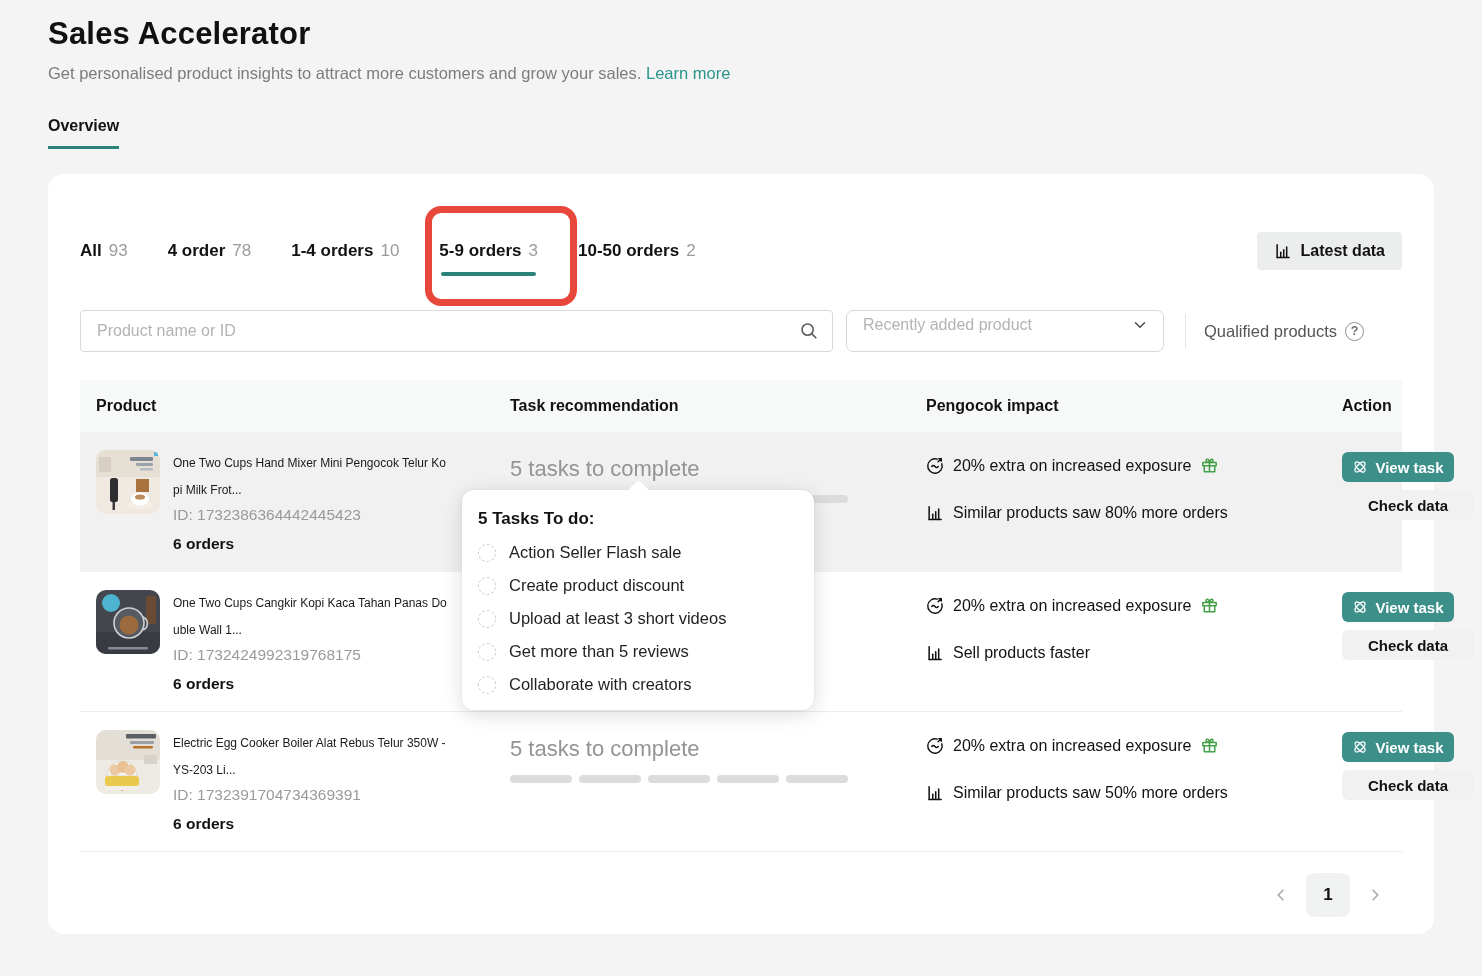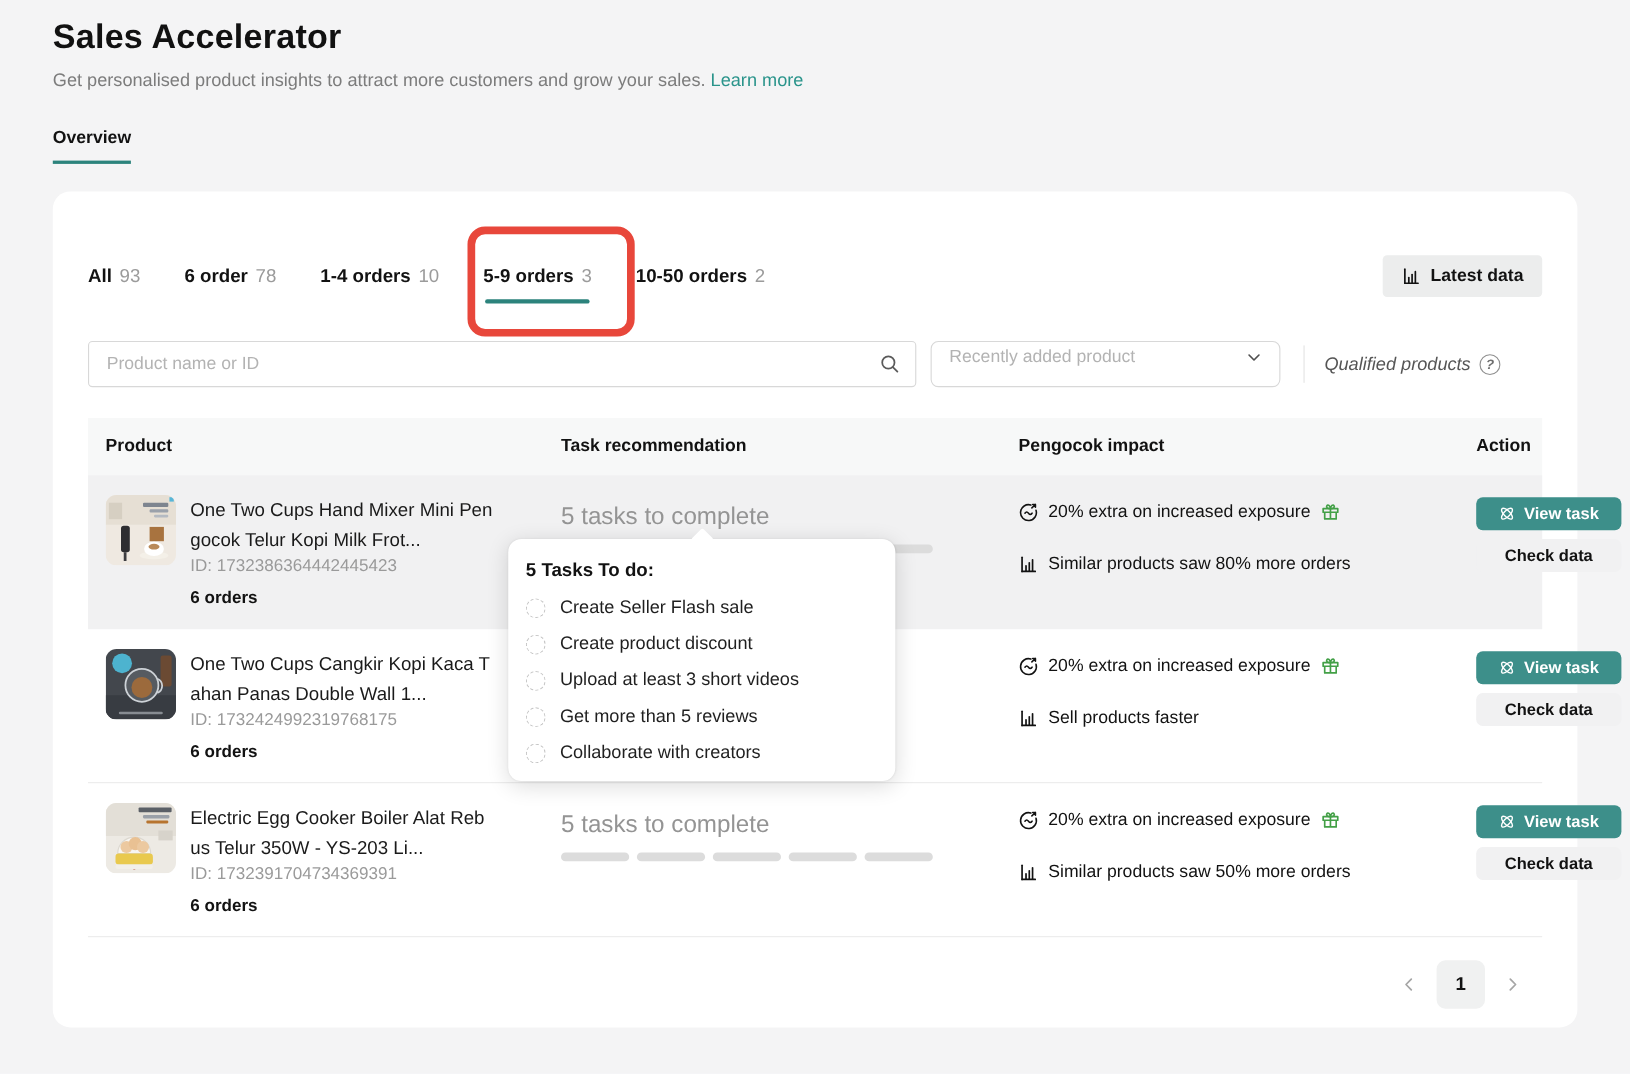--- a/index.html
+++ b/index.html
@@ -28,48 +28,48 @@
 
   
   .search-row { display:flex; align-items:center; margin-top:40px; }
   .search-box { position:relative; width:753px; }
   .search-box input { width:100%; height:42px; border:1px solid #d8d8d8; border-radius:4px; padding:0 44px 0 16px; font-size:16px; font-family:inherit; color:#8b5cf6; outline:none; }
   .search-box input::placeholder { color:#b3b3b3; }
   .search-ic { position:absolute; right:14px; top:11px; }
   .select-box { margin-left:13px; width:318px; height:42px; border:1px solid #d8d8d8; border-radius:7px; display:flex; align-items:center; justify-content:space-between; padding:0 14px 12px 16px; cursor:pointer; }
   .select-box .ph { font-size:16px; color:#b3b3b3; }
   .vdiv { width:1px; height:34px; background:#e3e3e3; margin-left:21px; }
-  .qualified { margin-left:18px; display:flex; align-items:center; gap:8px; font-size:16.5px; color:#555; cursor:pointer;font-style:italic; }
+  .qualified { margin-left:18px; display:flex; align-items:center; gap:8px; font-size:16.5px; color:#555; cursor:pointer; }
   .help-circ { width:19px; height:19px; border:1.5px solid #8f8f8f; border-radius:50%; display:flex; align-items:center; justify-content:center; font-size:12.5px; color:#6f6f6f; font-weight:700; }
 
   
   .table { margin-top:28px; }
   .trow { display:grid; grid-template-columns:385px 387px 387px 163px;gap:29px; }
   .thead { background:#f7f8f8; height:52px; align-items:center; font-weight:700; font-size:16px; }
   .thead > div { padding:0 16px; }
   .tbody-row { height:140px; border-bottom:1px solid #ececec; }
   .tbody-row.hl { background:#f1f1f2; border-bottom:none; }
   .cell { padding:24px 16px 0; }
 
   .prod-cell { display:flex; gap:13px; padding-top:18px; }
   .pimg { width:64px; height:64px; border-radius:10px; overflow:hidden; flex:0 0 64px; }
-  .pname { font-size:17px; line-height:27px; color:#1a1a1a; width:276px; word-break:break-all; }
+  .pname { font-size:12px; line-height:27px; color:#1a1a1a; width:276px; word-break:break-all; }
   .pid { margin-top:2px; font-size:15.5px; color:#9a9a9a; }
   .porders { margin-top:11px; font-size:15.5px; font-weight:700; color:#121212; }
 
   .task-lbl { font-size:22px; color:#949494; }
   .segs { display:flex; gap:7px; margin-top:13px; }
   .seg { width:62px; height:8px; border-radius:4px; background:#dcdcdc; }
   .segs.hidden-segs, .task-hidden { visibility:hidden; }
 
   .imp-line { display:flex; align-items:center; gap:9px; font-size:16px; color:#121212; }
   .imp-line + .imp-line { margin-top:29px; }
 
   .act-cell { padding-top:20px; }
-  .btn-view { display:flex; align-items:center; justify-content:center; gap:7px; width:132px; height:30px; background:#3d8f8a; border:none; border-radius:6px; color:#fff; font-size:15px; font-weight:700; cursor:pointer; font-family:inherit; }
+  .btn-view { display:flex; align-items:center; justify-content:center; gap:7px; width:112px; height:30px; background:#3d8f8a; border:none; border-radius:6px; color:#fff; font-size:15px; font-weight:700; cursor:pointer; font-family:inherit; }
   .btn-check { margin-top:8px; width:132px; height:30px; background:#f1f1f2; border:none; border-radius:6px; color:#121212; font-size:15px; font-weight:700; cursor:pointer; font-family:inherit; }
 
   
   .tooltip { position:absolute; left:414px; top:316px; width:352px; background:#fff; border-radius:12px; box-shadow:0 4px 20px rgba(0,0,0,.14), 0 0 2px rgba(0,0,0,.08); padding:19px 16px 16px; z-index:10; }
   .tooltip::before { content:""; position:absolute; top:-7px; left:169px; width:15px; height:15px; background:#fff; transform:rotate(45deg); border-radius:2px; }
   .tt-title { font-size:17px; font-weight:700; color:#121212; }
   .tt-item { display:flex; align-items:center; gap:13px; margin-top:14px; font-size:16.5px; color:#1f1f1f; }
   .dash-circ { width:18px; height:18px; border:1.6px dashed #c6c6c6; border-radius:50%; flex:0 0 18px; }
 
   
@@ -93,21 +93,21 @@
 
     <div class="annotation-box"></div>
 
     <div class="filters">
       <div class="tab-group">
         <div class="ftab">
           <span class="lbl">All</span>
           <span class="cnt">93</span>
         </div>
         <div class="ftab">
-          <span class="lbl">6 order</span>
+          <span class="lbl">4 order</span>
           <span class="cnt">78</span>
         </div>
         <div class="ftab">
           <span class="lbl">1-4 orders</span>
           <span class="cnt">10</span>
         </div>
         <div class="ftab active">
           <span class="lbl">5-9 orders</span>
           <span class="cnt">3</span>
         </div>
@@ -399,21 +399,21 @@
           </button>
           <button class="btn-check">Check data</button>
         </div>
       </div>
     </div>
 
     <div class="tooltip">
       <div class="tt-title">5 Tasks To do:</div>
       <div class="tt-item">
         <span class="dash-circ"></span>
-        <span>Create Seller Flash sale</span>
+        <span>Action Seller Flash sale</span>
       </div>
       <div class="tt-item">
         <span class="dash-circ"></span>
         <span>Create product discount</span>
       </div>
       <div class="tt-item">
         <span class="dash-circ"></span>
         <span>Upload at least 3 short videos</span>
       </div>
       <div class="tt-item">

